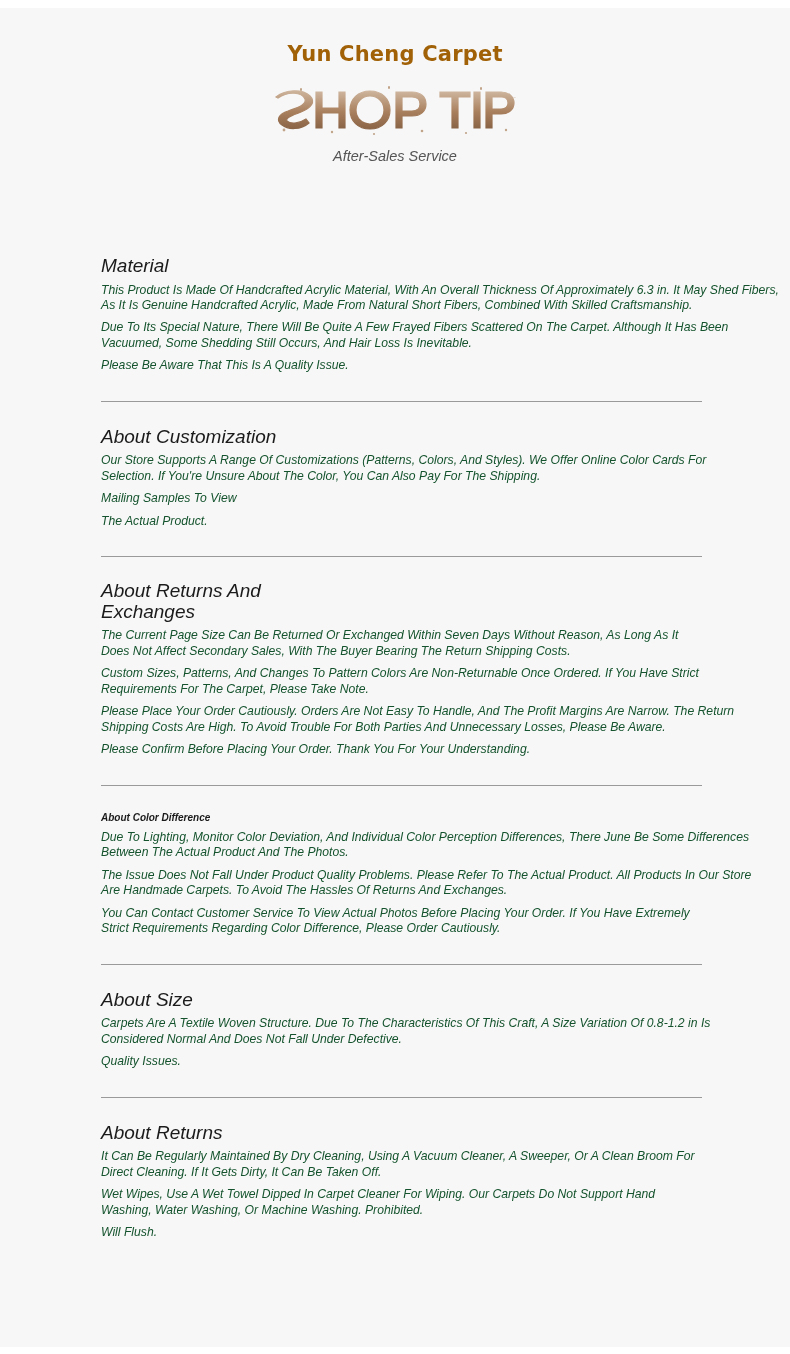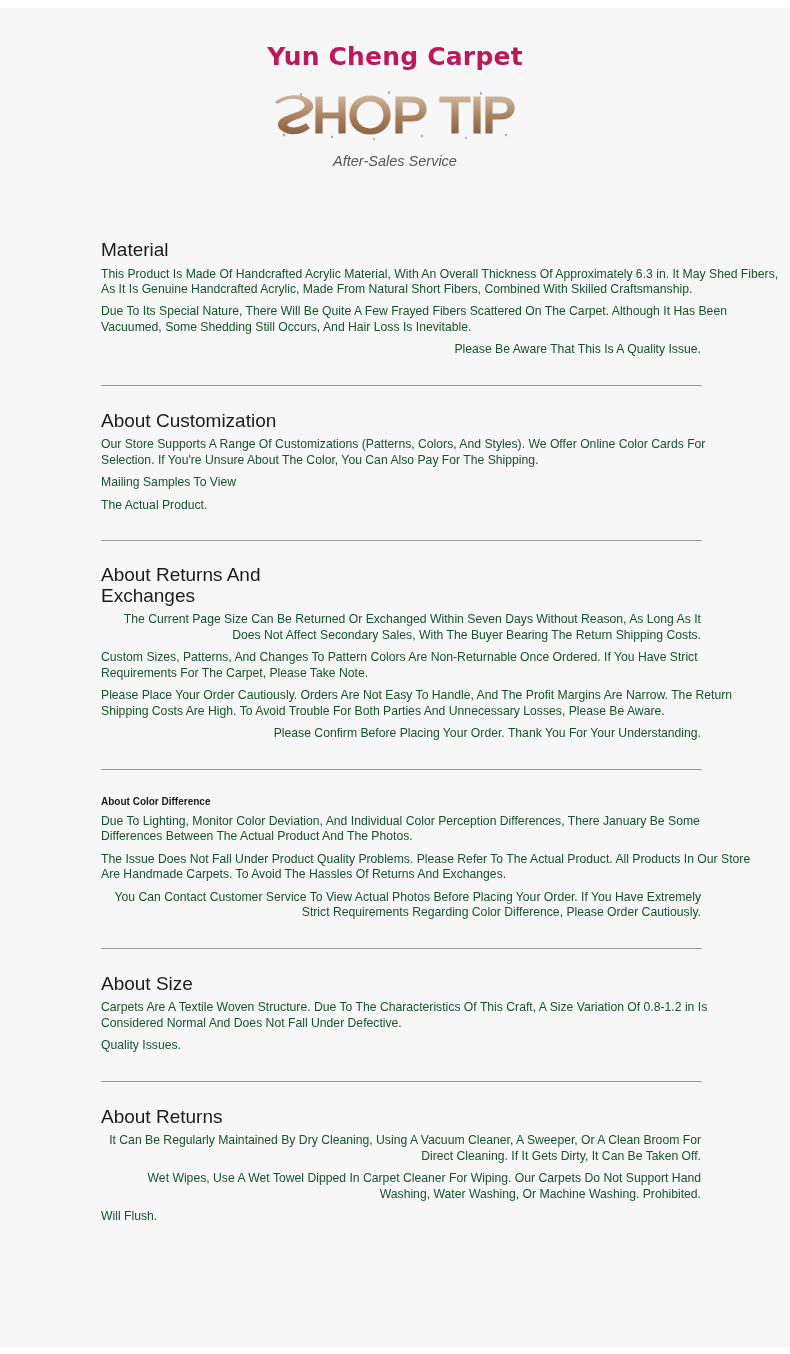--- a/index.html
+++ b/index.html
@@ -27,46 +27,47 @@
     position: absolute;
     bottom: 0; left: 0; right: 0;
     height: 7px;
     background: #ffffff;
   }
   .header {
     padding-top: 42px;
     text-align: center;
   }
   .brand {
-    font-size: 25px;
+    font-size: 21px;
     font-weight: bold;
-    color: #be185d;
+    color: #a16207;
     letter-spacing: 0.2px;
     font-family: "DejaVu Sans", sans-serif;
   }
   .shop-tips {
     margin-top: 14px;
     height: 62px;
     position: relative;
   }
   .shop-tips svg {
     display: block;
     margin: 0 auto;
   }
   .subtitle {
     margin-top: 6px;
     font-size: 14.5px;
     color: #555555;
     font-style: italic;
   }
   .content {
     position: absolute;
-    top: 240px;
+    top: 256px;
     left: 0;
     right: 0;
+    font-style: italic;
   }
   .section {
     position: relative;
     padding: 0 0 0 0;
   }
   .sec-title {
     font-size: 19px;
     color: #1b1b1b;
     margin: 0 0 6px 0;
     line-height: 1.08;
@@ -85,21 +86,21 @@
   }
   .para {
     font-size: 12.2px;
     color: #14532d;
     line-height: 1.27;
     margin: 0 0 7px 0;
     max-width: 680px;
   }
   .para:last-child { margin-bottom: 0; }
   .para.w1 { max-width: 660px; }
-  .para.w2 { max-width: 600px; text-align: right; }
+  .para.w2 { max-width: 600px; }
   .rule {
     height: 1px;
     background: #9a9a9a;
     margin: 0 88px 0 101px;
   }
   .gap-a { height: 27px; }
   .gap-b { height: 25px; }
   .gap-c { height: 24px; }
   .gap-d { height: 26px; }
   .gap-e { height: 25px; }
@@ -193,21 +194,21 @@
         <p class="para w2">Please Confirm Before Placing Your Order. Thank You For Your Understanding.</p>
       </div>
       <div class="gap-a"></div>
       <div class="rule"></div>
     </div>
 
     <div class="section">
       <div class="gap-d"></div>
       <div class="sec-inner">
         <div class="sec-title small">About Color Difference</div>
-        <p class="para w1">Due To Lighting, Monitor Color Deviation, And Individual Color Perception Differences, There January Be Some Differences Between The Actual Product And The Photos.</p>
+        <p class="para w1">Due To Lighting, Monitor Color Deviation, And Individual Color Perception Differences, There June Be Some Differences Between The Actual Product And The Photos.</p>
         <p class="para w1">The Issue Does Not Fall Under Product Quality Problems. Please Refer To The Actual Product. All Products In Our Store Are Handmade Carpets. To Avoid The Hassles Of Returns And Exchanges.</p>
         <p class="para w2">You Can Contact Customer Service To View Actual Photos Before Placing Your Order. If You Have Extremely Strict Requirements Regarding Color Difference, Please Order Cautiously.</p>
       </div>
       <div class="gap-a"></div>
       <div class="rule"></div>
     </div>
 
     <div class="section">
       <div class="gap-e"></div>
       <div class="sec-inner">

